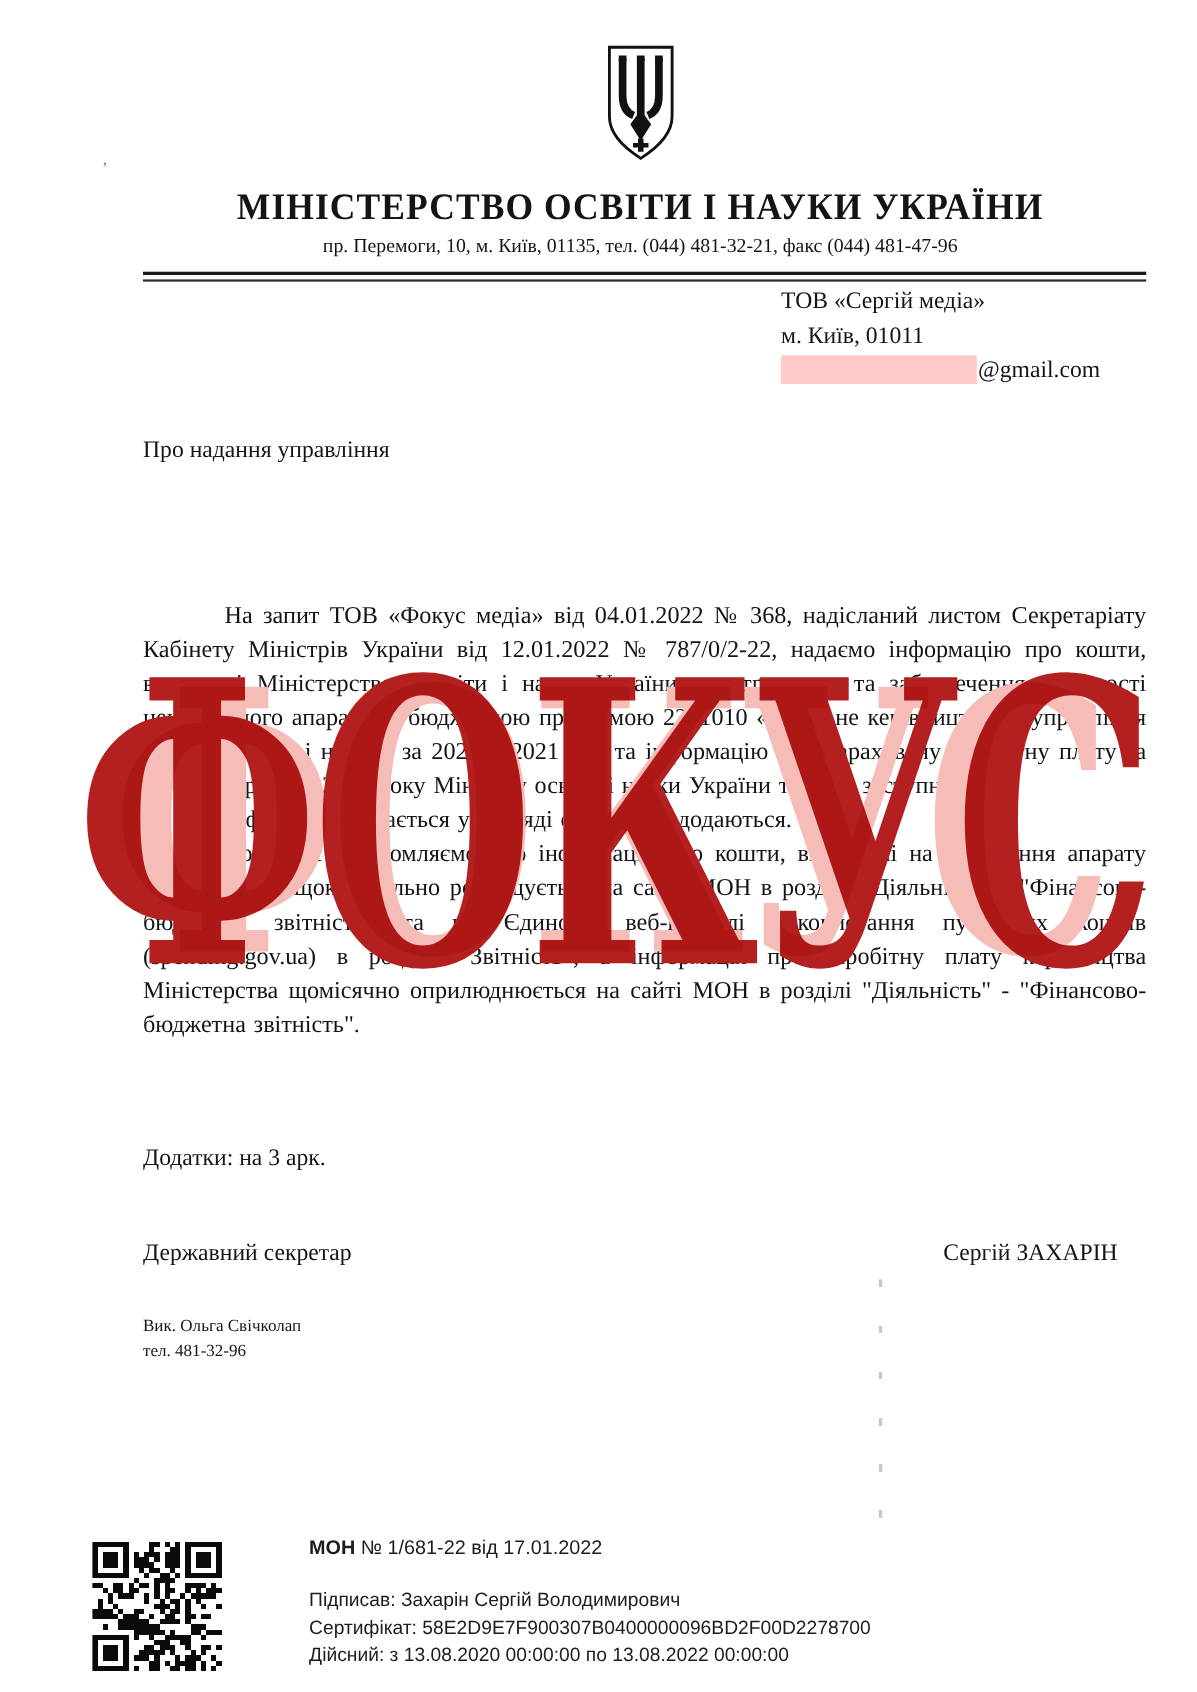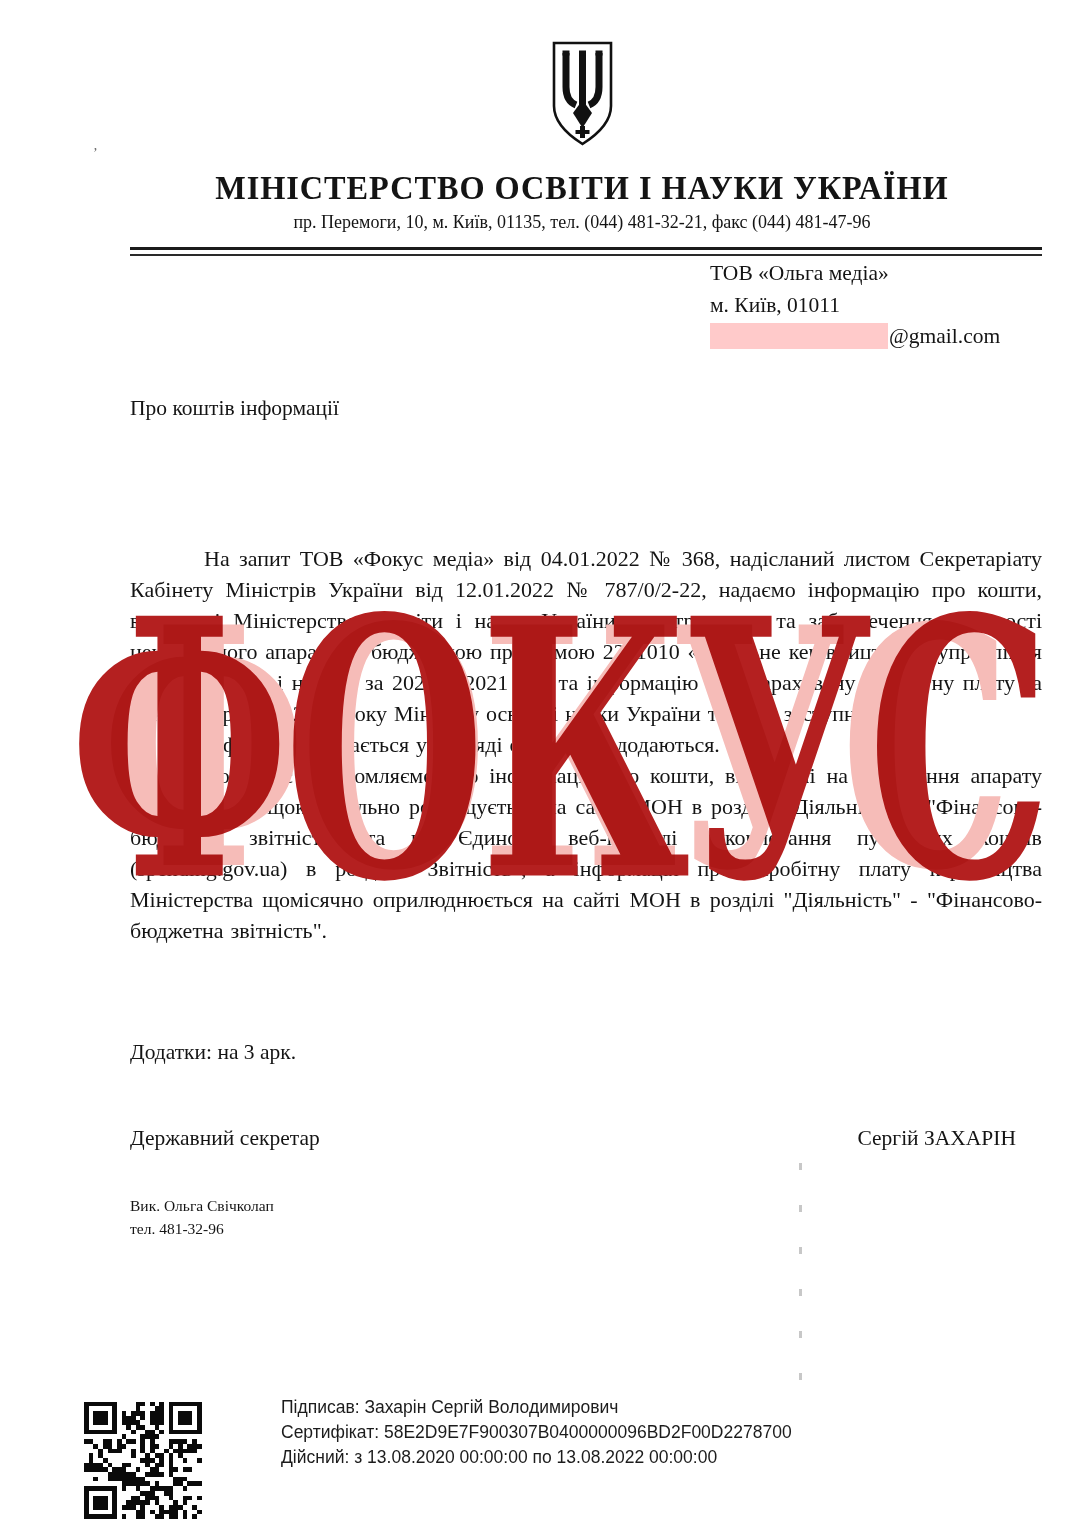--- a/index.html
+++ b/index.html
@@ -79,26 +79,26 @@
       </svg>
     </span>
     <div class="ministry-title">
       <span class="inner">МІНІСТЕРСТВО ОСВІТИ І НАУКИ УКРАЇНИ</span>
     </div>
     <div class="addr">пр. Перемоги, 10, м. Київ, 01135, тел. (044) 481-32-21, факс (044) 481-47-96</div>
   </div>
   <div class="double-rule"></div>
 
   <div class="recipient">
-    <div>ТОВ «Ольга медіа»</div>
+    <div>ТОВ «Сергій медіа»</div>
     <div>м. Київ, 01011</div>
     <div><span class="redaction"></span><span>@gmail.com</span></div>
   </div>
 
-  <div class="subject">Про коштів інформації</div>
+  <div class="subject">Про надання управління</div>
 
   <div class="body-text">
     <p>На запит ТОВ «Фокус медіа» від 04.01.2022 № 368, надісланий листом Секретаріату Кабінету Міністрів України від 12.01.2022 № 787/0/2-22, надаємо інформацію про кошти, витрачені Міністерством освіти і науки України на утримання та забезпечення діяльності центрального апарату за бюджетною програмою 2201010 «Загальне керівництво та управління у сфері освіти і науки» за 2020 – 2021 рік, та інформацію про нараховану заробітну плату за січень – грудень 2021 року Міністру освіти і науки України та його заступникам.</p>
     <p>Інформація надається у вигляді освіти, що додаються.</p>
     <p>Водночас повідомляємо, що інформація про кошти, витрачені на утримання апарату Міністерства, щоквартально розміщується на сайті МОН в розділі "Діяльність" - "Фінансово-бюджетна звітність" та на Єдиному веб-порталі використання публічних коштів (spending.gov.ua) в розділі "Звітність", а інформація про заробітну плату керівництва Міністерства щомісячно оприлюднюється на сайті МОН в розділі "Діяльність" - "Фінансово-бюджетна звітність".</p>
   </div>
 
   <div class="attachments">Додатки: на 3 арк.</div>
 
   <div class="sig-row">
@@ -332,20 +332,24 @@
         <rect x="51.7" y="112.8" width="4.7" height="4.7"></rect>
         <rect x="56.4" y="112.8" width="4.7" height="4.7"></rect>
         <rect x="70.5" y="112.8" width="4.7" height="4.7"></rect>
         <rect x="75.2" y="112.8" width="4.7" height="4.7"></rect>
         <rect x="84.6" y="112.8" width="4.7" height="4.7"></rect>
         <rect x="89.3" y="112.8" width="4.7" height="4.7"></rect>
         <rect x="98.7" y="112.8" width="4.7" height="4.7"></rect>
         <rect x="108.1" y="112.8" width="4.7" height="4.7"></rect>
       </svg></div>
   <div class="footer-text">
+    <div class="doc-number">
+      <span class="b">МОН</span>
+      <span>№ 1/681-22 від 17.01.2022</span>
+    </div>
     <div>Підписав: Захарін Сергій Володимирович</div>
     <div>Сертифікат: 58E2D9E7F900307B0400000096BD2F00D2278700</div>
     <div>Дійсний: з 13.08.2020 00:00:00 по 13.08.2022 00:00:00</div>
   </div>
 
   <div class="artifact-dashes"></div>
 
   <div class="watermark">
     <div class="wm wm-red">ФОКУС</div>
     <div class="wm wm-pink">ФОКУС</div>

